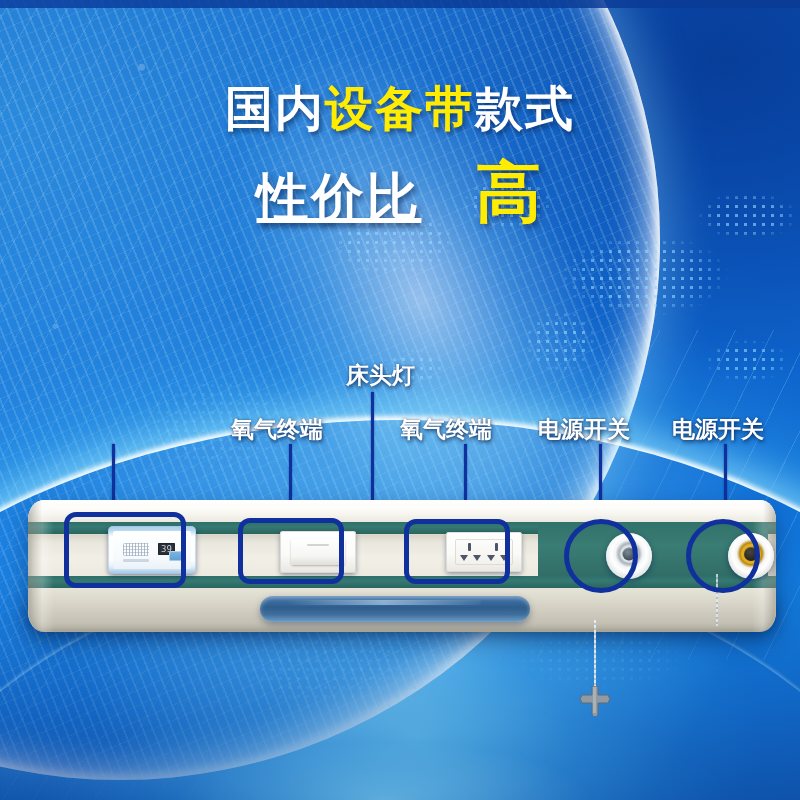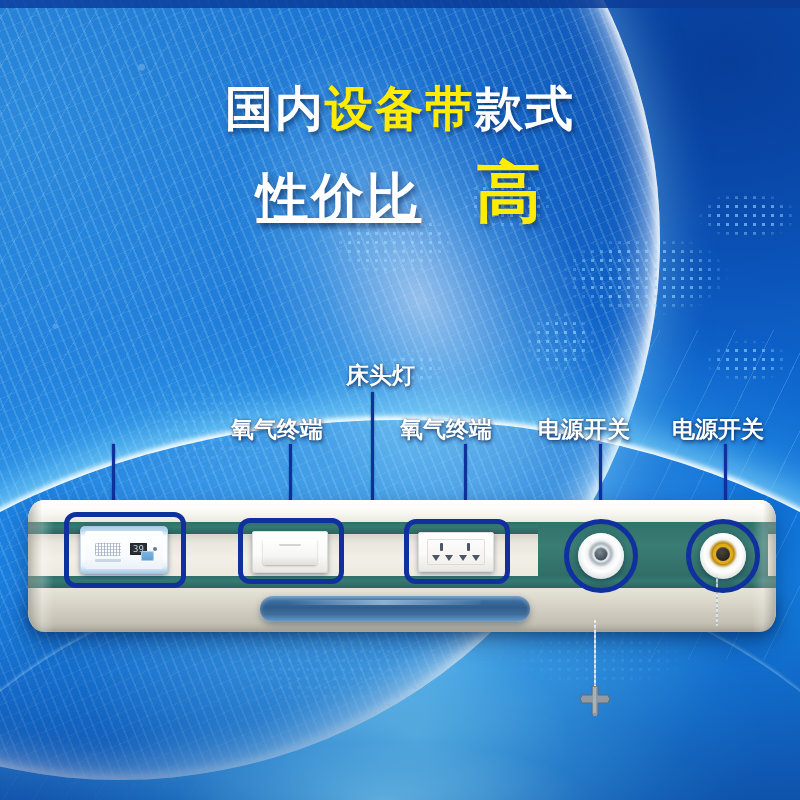--- a/index.html
+++ b/index.html
@@ -333,21 +333,21 @@
   }
   .panel-underside {
     position: absolute;
     left: 28px; top: 596px; width: 748px; height: 30px;
     border-radius: 0 0 16px 16px;
     background: linear-gradient(180deg, #ddd9cd 0%, #cfcbbe 40%, #b7b3a6 100%);
     box-shadow: 0 6px 14px rgba(3,24,70,0.45);
   }
 
   
-  .device { position: absolute; }
+  .device { position: absolute; margin-left: 28px; }
 
   
   .intercom {
     left: 80px; top: 526px;
     width: 88px; height: 48px;
     border-radius: 5px;
     background: linear-gradient(180deg, #a8cbe8 0%, #bcd9ef 10%, #ffffff 22%, #fdfdfd 70%, #e7f0f8 84%, #9ec4e4 100%);
     box-shadow: 0 2px 5px rgba(3,24,70,0.45), inset 0 0 0 1px rgba(160,195,225,0.55);
   }
   .ic-inner {

